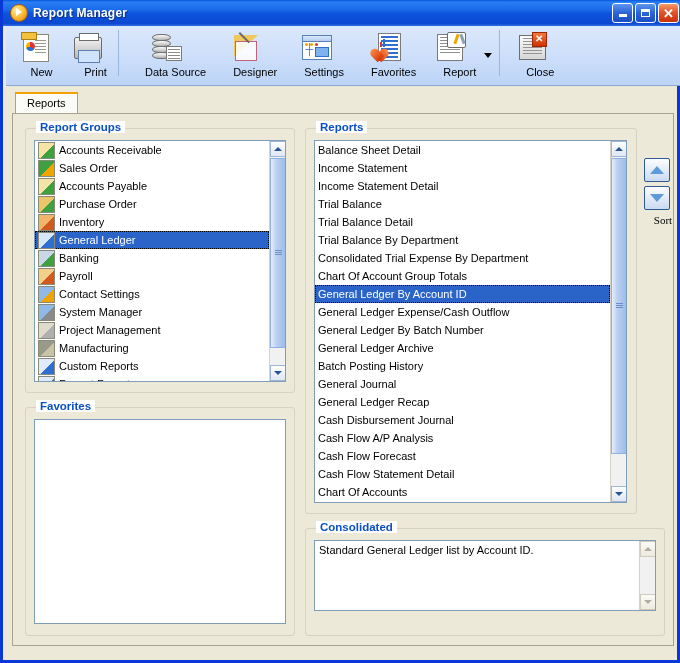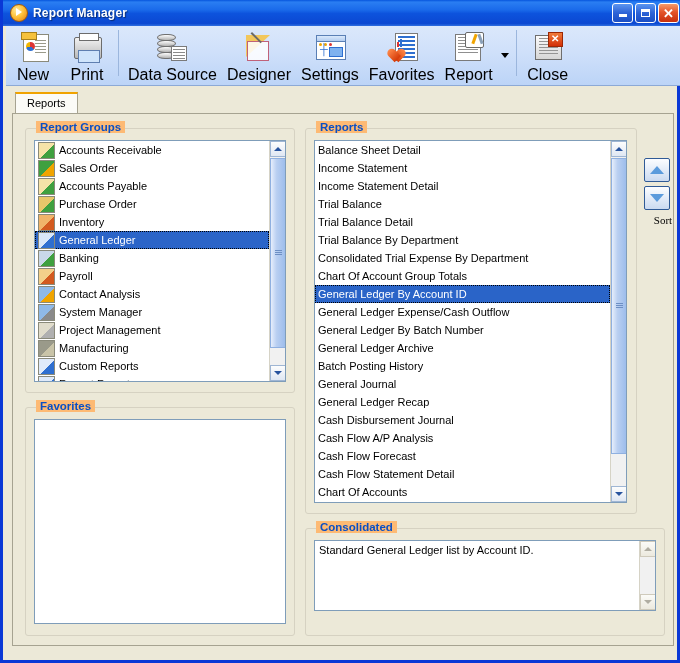--- a/index.html
+++ b/index.html
@@ -57,21 +57,21 @@
     background:linear-gradient(to bottom,#dbe8fb 0%,#cfe0fa 45%,#bcd4f7 100%);
     border-bottom:1px solid #8ca9d6;
     box-sizing:border-box;
     display:flex;align-items:flex-start;
   }
   .tb-item{
     width:auto;min-width:44px;padding:0 5px;height:56px;margin-top:2px;
     display:flex;flex-direction:column;align-items:center;justify-content:flex-start;
   }
   .tb-ico{width:32px;height:32px;margin-top:3px;position:relative;}
-  .tb-lbl{font-size:16px;color:#000;margin-top:3px;white-space:nowrap;}
+  .tb-lbl{font-size:11px;color:#000;margin-top:3px;white-space:nowrap;margin-left:17px;}
   .tb-sep{width:1px;height:46px;background:#9bb6dd;margin:4px 4px 0 4px;}
   .tb-drop{
     width:14px;height:54px;display:flex;align-items:center;justify-content:center;
     margin-top:2px;
   }
   .tb-drop i{
     width:0;height:0;border-left:4px solid transparent;border-right:4px solid transparent;
     border-top:5px solid #000;display:block;
   }
 
@@ -128,21 +128,21 @@
     font-size:11px;color:#000;
   }
   #tabbody{
     position:absolute;left:9px;top:113px;width:662px;height:533px;
     background:#ece9d8;border:1px solid #a6a391;box-sizing:border-box;
   }
 
   
   .gb{position:absolute;border:1px solid #d6d2c2;border-radius:3px;background:transparent;}
   .gb-title{
-    position:absolute;top:-8px;left:10px;padding:0 4px;background:#fdba74;
+    position:absolute;top:-8px;left:10px;padding:0 4px;background:#ffffff;
     color:#0a4fc4;font-weight:bold;font-size:11.5px;
   }
   
   .listbox{
     position:absolute;background:#fff;border:1px solid #7f9db9;overflow:hidden;
     box-sizing:border-box;
   }
   .lb-inner{position:absolute;left:0;top:0;right:16px;bottom:0;overflow:hidden;}
   .row{
     height:18px;line-height:18px;padding-left:3px;font-size:11px;color:#000;
@@ -375,21 +375,21 @@
             <div class="row">
               <span class="rico" style="background: linear-gradient(135deg, rgb(201, 216, 232) 0%, rgb(201, 216, 232) 55%, rgb(63, 160, 63) 56%, rgb(63, 160, 63) 100%);"></span>
               <span>Banking</span>
             </div>
             <div class="row">
               <span class="rico" style="background: linear-gradient(135deg, rgb(243, 208, 138) 0%, rgb(243, 208, 138) 55%, rgb(211, 90, 31) 56%, rgb(211, 90, 31) 100%);"></span>
               <span>Payroll</span>
             </div>
             <div class="row">
               <span class="rico" style="background: linear-gradient(135deg, rgb(143, 185, 232) 0%, rgb(143, 185, 232) 55%, rgb(240, 164, 0) 56%, rgb(240, 164, 0) 100%);"></span>
-              <span>Contact Analysis</span>
+              <span>Contact Settings</span>
             </div>
             <div class="row">
               <span class="rico" style="background: linear-gradient(135deg, rgb(143, 185, 232) 0%, rgb(143, 185, 232) 55%, rgb(138, 138, 138) 56%, rgb(138, 138, 138) 100%);"></span>
               <span>System Manager</span>
             </div>
             <div class="row">
               <span class="rico" style="background: linear-gradient(135deg, rgb(224, 220, 203) 0%, rgb(224, 220, 203) 55%, rgb(176, 176, 176) 56%, rgb(176, 176, 176) 100%);"></span>
               <span>Project Management</span>
             </div>
             <div class="row">

